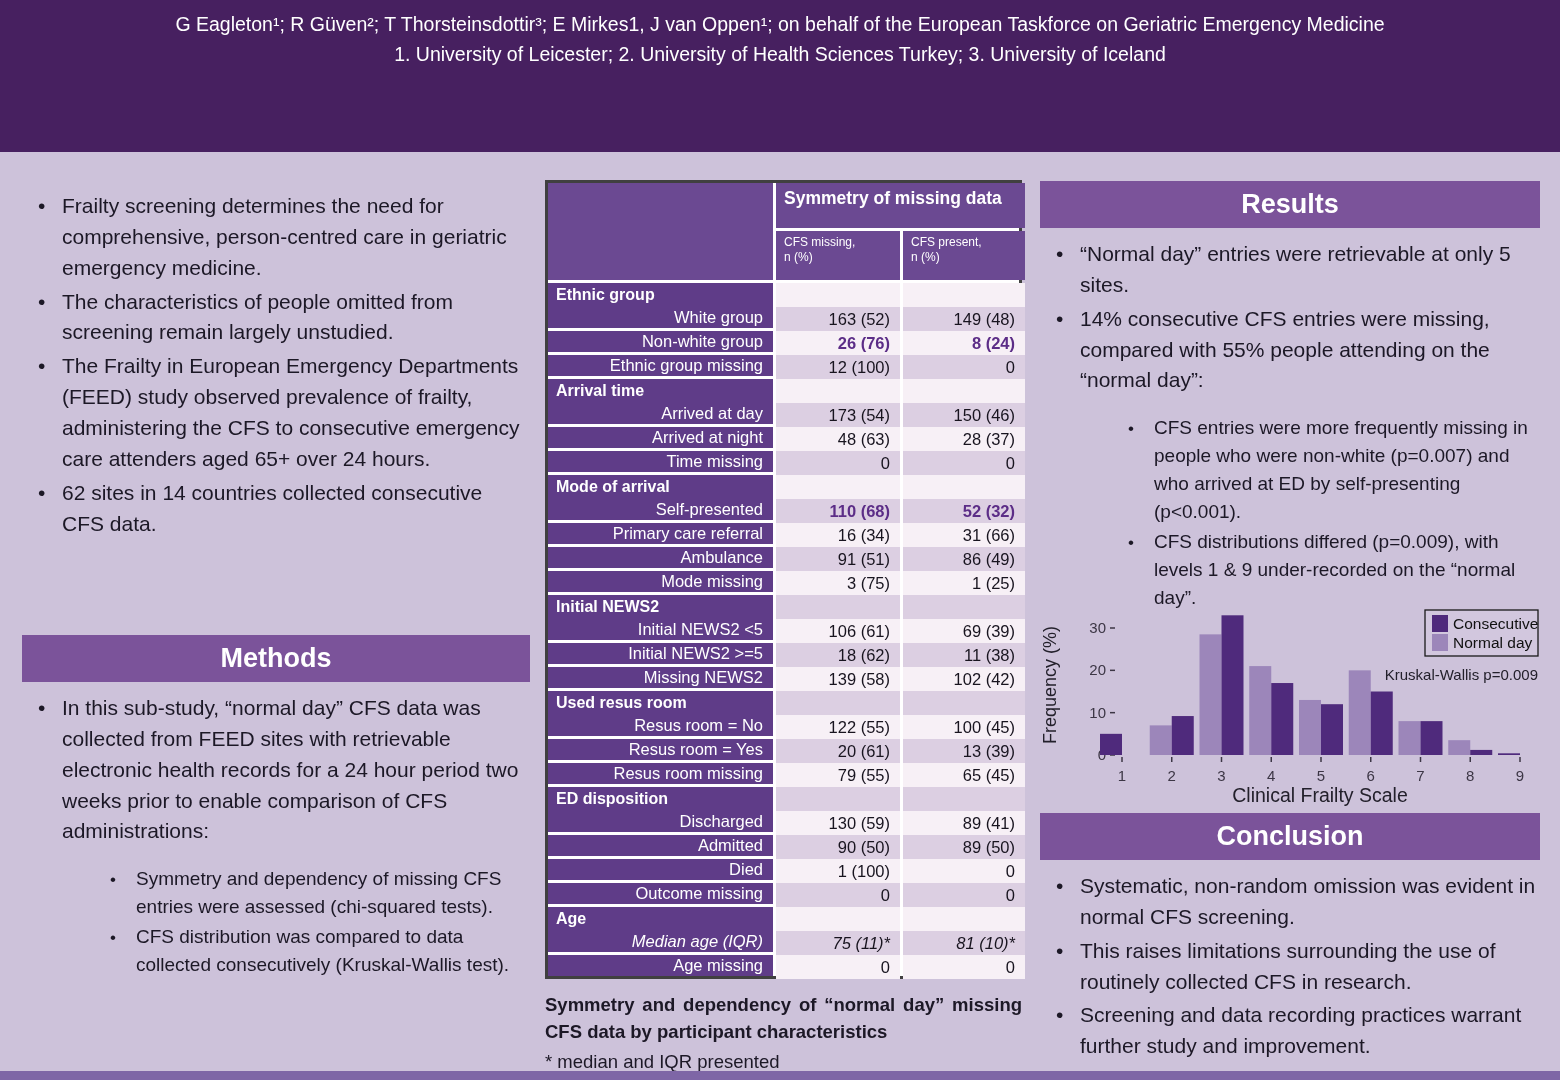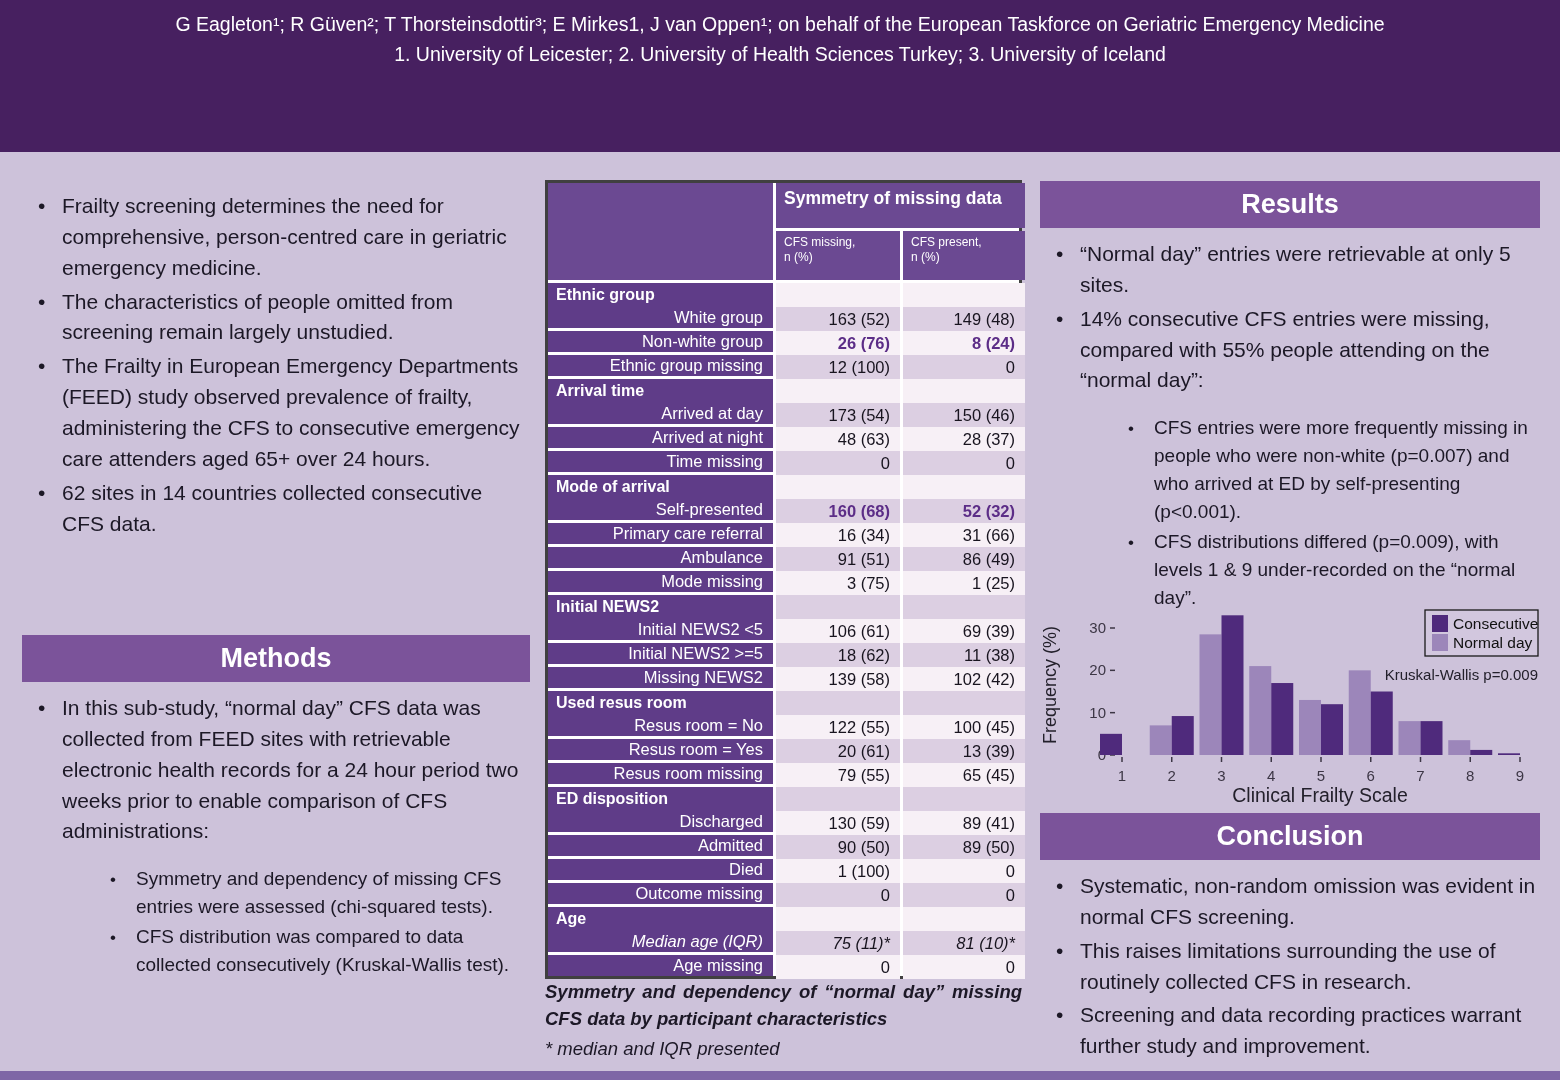--- a/index.html
+++ b/index.html
@@ -47,21 +47,21 @@
             padding:5px 8px;align-items:flex-start;grid-column:2 / span 2;}
   .colhead{background:var(--table-header-bg);color:#fff;font-size:12px;padding:4px 8px;
            white-space:pre-line;align-items:flex-start;line-height:1.25;}
   .catcell{background:var(--table-label-bg);color:#fff;font-weight:700;font-size:16px;padding:12px 8px;}
   .labelcell{background:var(--table-label-bg);color:#fff;font-size:16.5px;
              justify-content:flex-end;padding:0 10px;white-space:nowrap;}
   .valcell{font-size:16.5px;justify-content:flex-end;padding:12px 10px;color:#18141f;}
   .rl{background:var(--row-alt-light);} .rd{background:var(--row-alt-dark);}
   .acc{font-weight:700;color:var(--accent-text);}
   .ital{font-style:italic;}
-  .caption{font-size:18.5px;font-style:italic;}
+  .caption{margin-top:13px;font-size:18.5px;}
   .capb{font-weight:700;text-align:justify;line-height:1.45;}
   .note{margin-top:5px;}
   .bottom-strip{position:absolute;left:0;right:0;bottom:0;height:9px;background:var(--footer-bar);}
 </style>
 </head>
 <body>
 
 <div class="poster">
 
   <header class="banner">
@@ -120,21 +120,21 @@
         <div class="cell labelcell">Arrived at night</div>
         <div class="cell valcell rl">48 (63)</div>
         <div class="cell valcell rl">28 (37)</div>
         <div class="cell labelcell">Time missing</div>
         <div class="cell valcell rd">0</div>
         <div class="cell valcell rd">0</div>
         <div class="cell catcell">Mode of arrival</div>
         <div class="cell valcell rl"></div>
         <div class="cell valcell rl"></div>
         <div class="cell labelcell">Self-presented</div>
-        <div class="cell valcell rd acc">160 (68)</div>
+        <div class="cell valcell rd acc">110 (68)</div>
         <div class="cell valcell rd acc">52 (32)</div>
         <div class="cell labelcell">Primary care referral</div>
         <div class="cell valcell rl">16 (34)</div>
         <div class="cell valcell rl">31 (66)</div>
         <div class="cell labelcell">Ambulance</div>
         <div class="cell valcell rd">91 (51)</div>
         <div class="cell valcell rd">86 (49)</div>
         <div class="cell labelcell">Mode missing</div>
         <div class="cell valcell rl">3 (75)</div>
         <div class="cell valcell rl">1 (25)</div>

